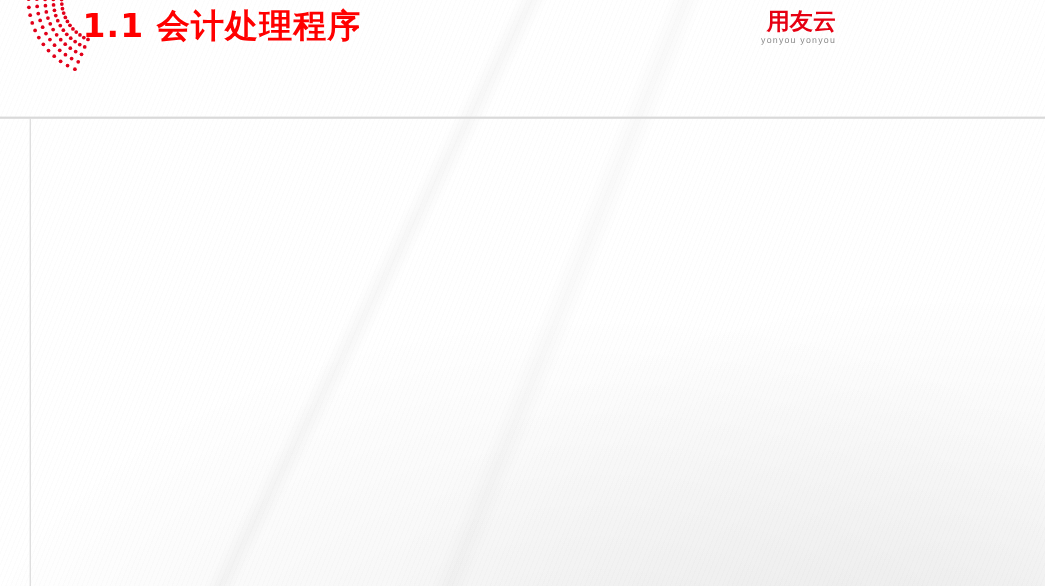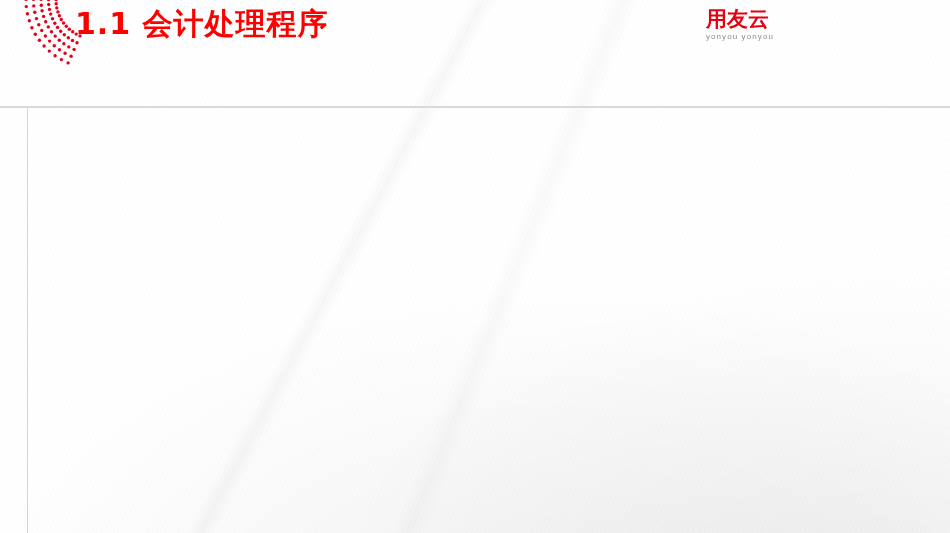--- a/index.html
+++ b/index.html
@@ -28,21 +28,21 @@
   
   .hdr{position:absolute;left:0;top:0;width:774px;height:53px;}
   .hdr-rule{position:absolute;left:0;top:53px;width:950px;height:2px;background:#d9d9d9;}
   .left-rule{position:absolute;left:27px;top:53px;width:1px;height:480px;background:#d7d7d7;}
   .dotarc{position:absolute;left:0;top:-4px;width:98px;height:76px;}
   .title{
     position:absolute;left:75px;top:4px;
     font-size:30px;font-weight:bold;color:#ff0000;letter-spacing:1px;
     white-space:nowrap;font-family:"DejaVu Sans","Liberation Sans",sans-serif;
   }
-  .logo{position:absolute;right:0;top:8px;text-align:left;}
+  .logo{position:absolute;right:14px;top:8px;text-align:right;}
   .logo-cn{font-size:21px;font-weight:bold;color:#e60012;letter-spacing:0px;line-height:23px;
            font-family:"DejaVu Sans","Liberation Sans",sans-serif;}
   .logo-en{font-size:8px;color:#8a8a8a;letter-spacing:1.1px;line-height:11px;}
 </style>
 </head>
 <body>
 
 <div id="slide">
 
   <div class="hdr">

